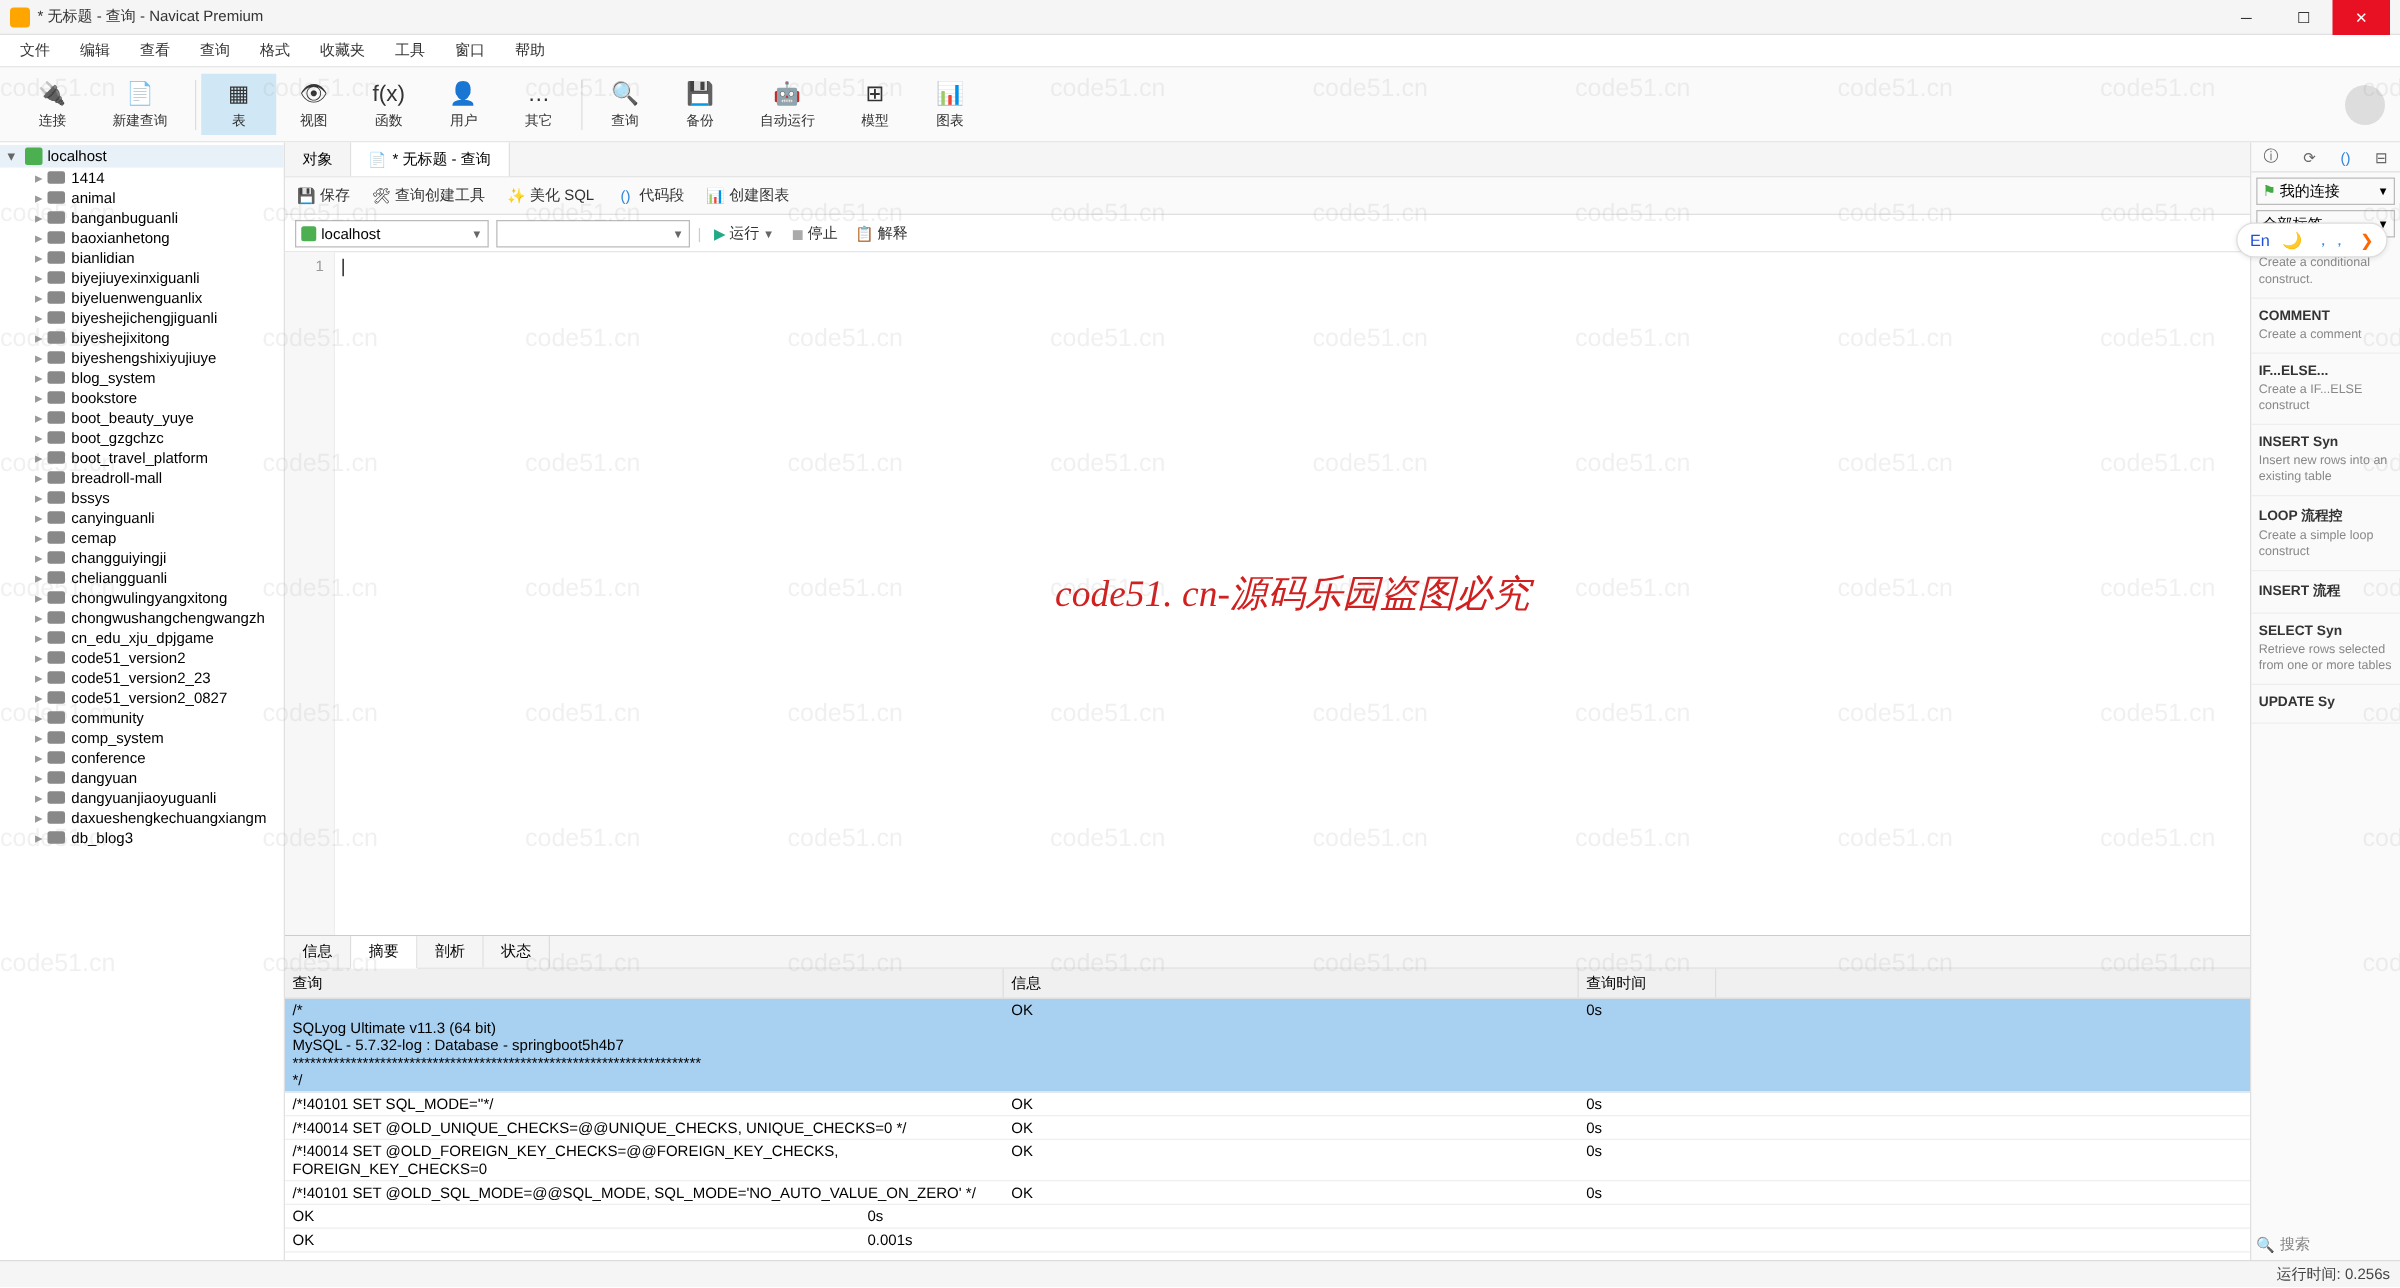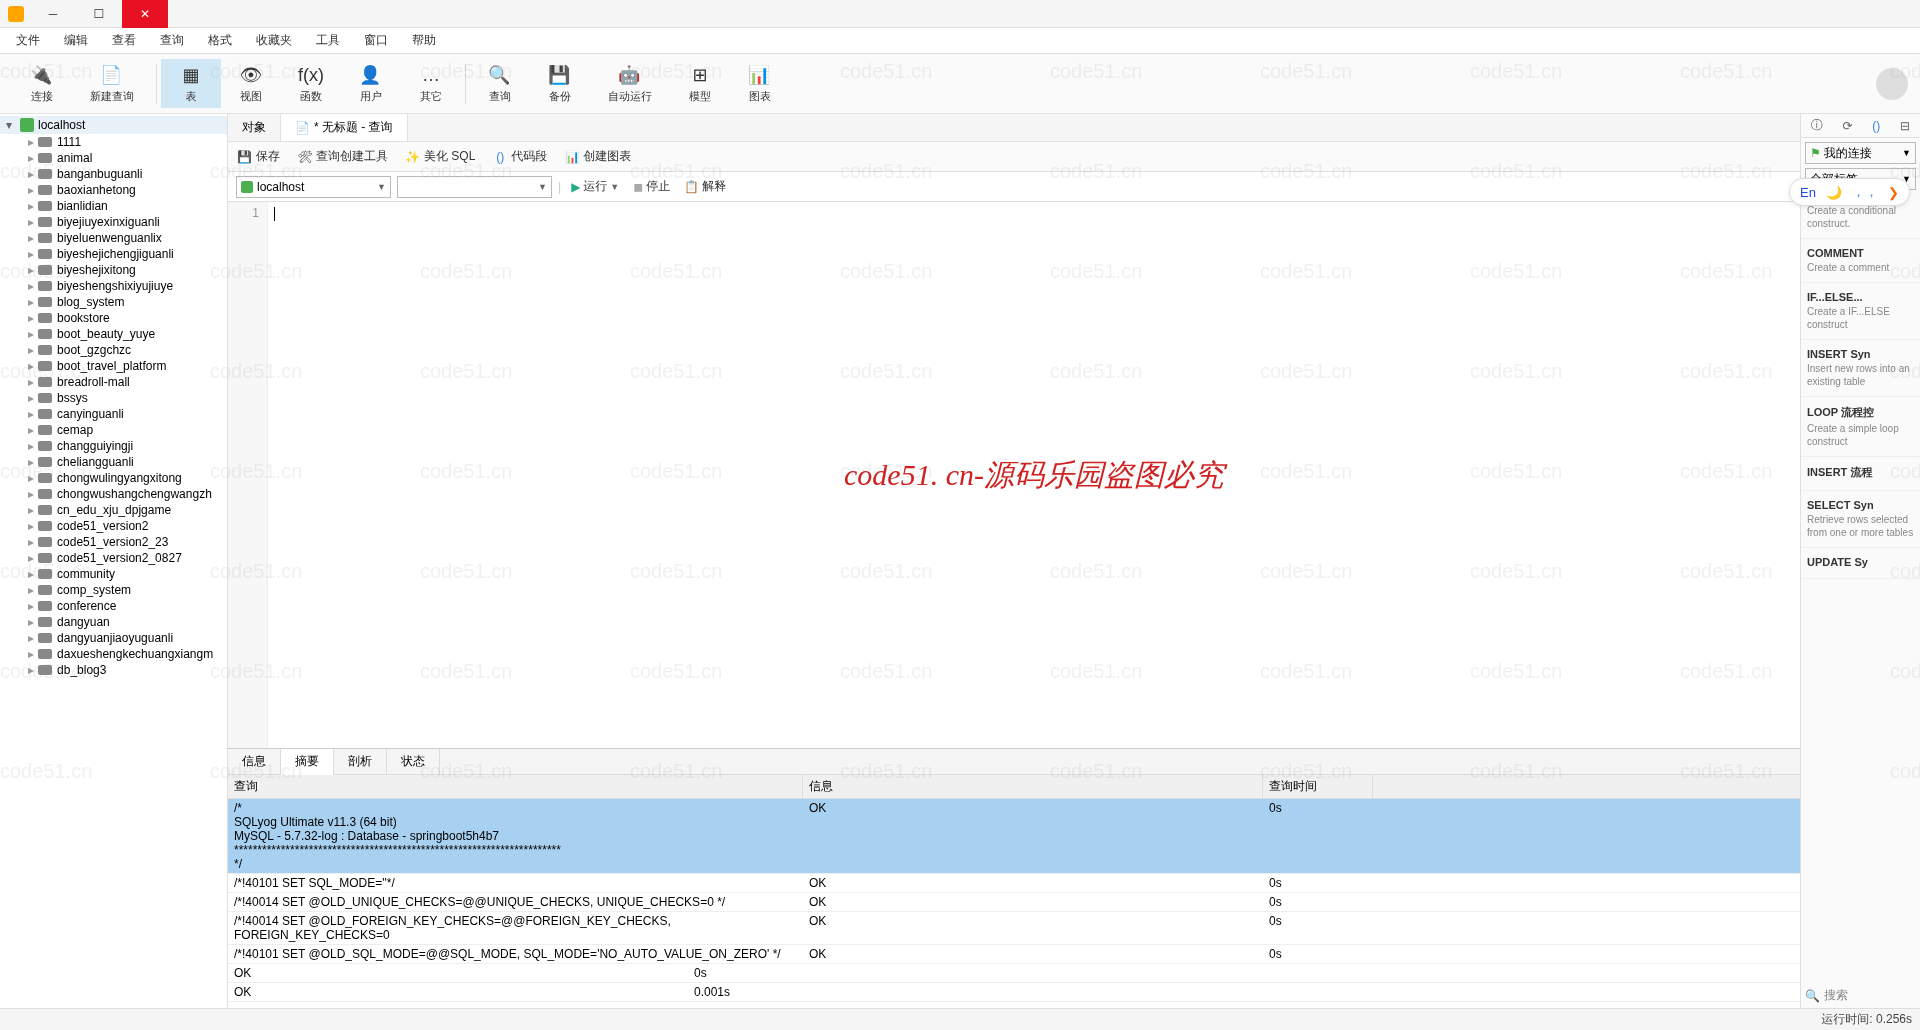--- a/index.html
+++ b/index.html
@@ -102,20 +102,21 @@
 .chev-right::before { content: "▸"; }
 .chev-down::before { content: "▾"; }
 
 @keyframes blink { 50% { opacity: 0; } }
 </style>
 </head>
 <body>
 
 <div class="titlebar">
   <div class="app-icon"></div>
+  <div class="title-text">* 无标题 - 查询 - Navicat Premium</div>
   <div class="win-controls">
     <div class="win-btn">─</div>
     <div class="win-btn">☐</div>
     <div class="win-btn close">✕</div>
   </div>
 </div>
 
 <div class="menubar" id="menubar">
     <div class="menu-item">文件</div>
     <div class="menu-item">编辑</div>
@@ -188,21 +189,21 @@
     <div class="tree-root">
       <div class="tree-conn">
         <span class="chev chev-down"></span>
         <span class="conn-icon"></span>
         <span>localhost</span>
       </div>
       <div id="db-list">
           <div class="db-item">
             <span class="chev chev-right" style="margin-right:4px;color:#999"></span>
             <span class="db-icon"></span>
-            <span>1111</span>
+            <span>1414</span>
           </div>
           <div class="db-item">
             <span class="chev chev-right" style="margin-right:4px;color:#999"></span>
             <span class="db-icon"></span>
             <span>animal</span>
           </div>
           <div class="db-item">
             <span class="chev chev-right" style="margin-right:4px;color:#999"></span>
             <span class="db-icon"></span>
             <span>banganbuguanli</span>

